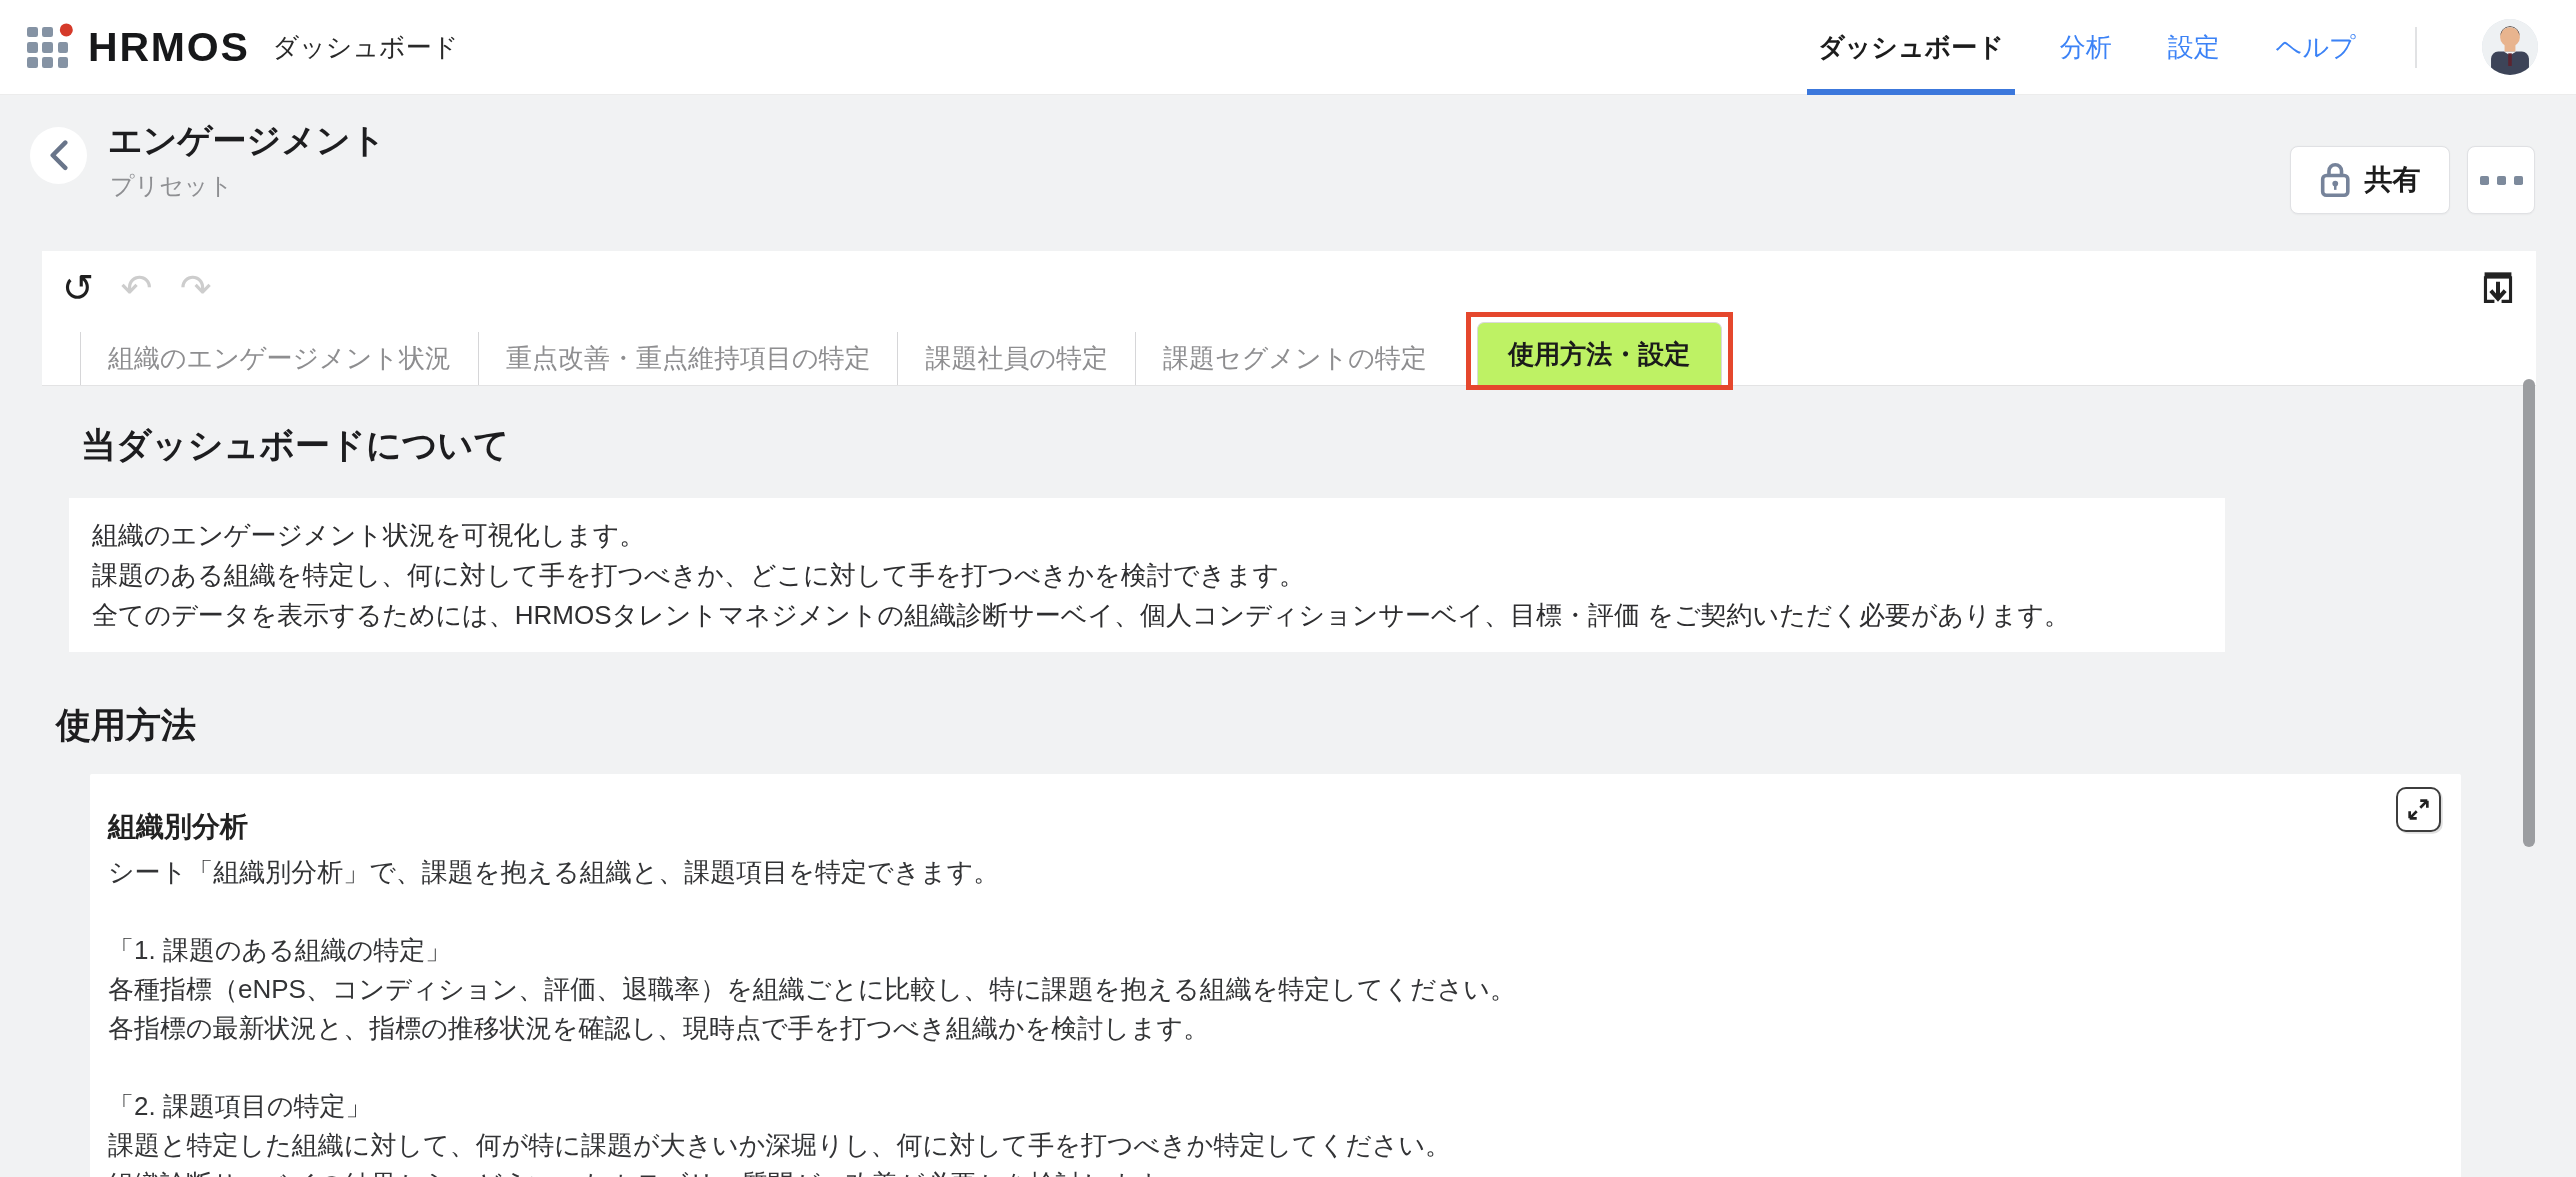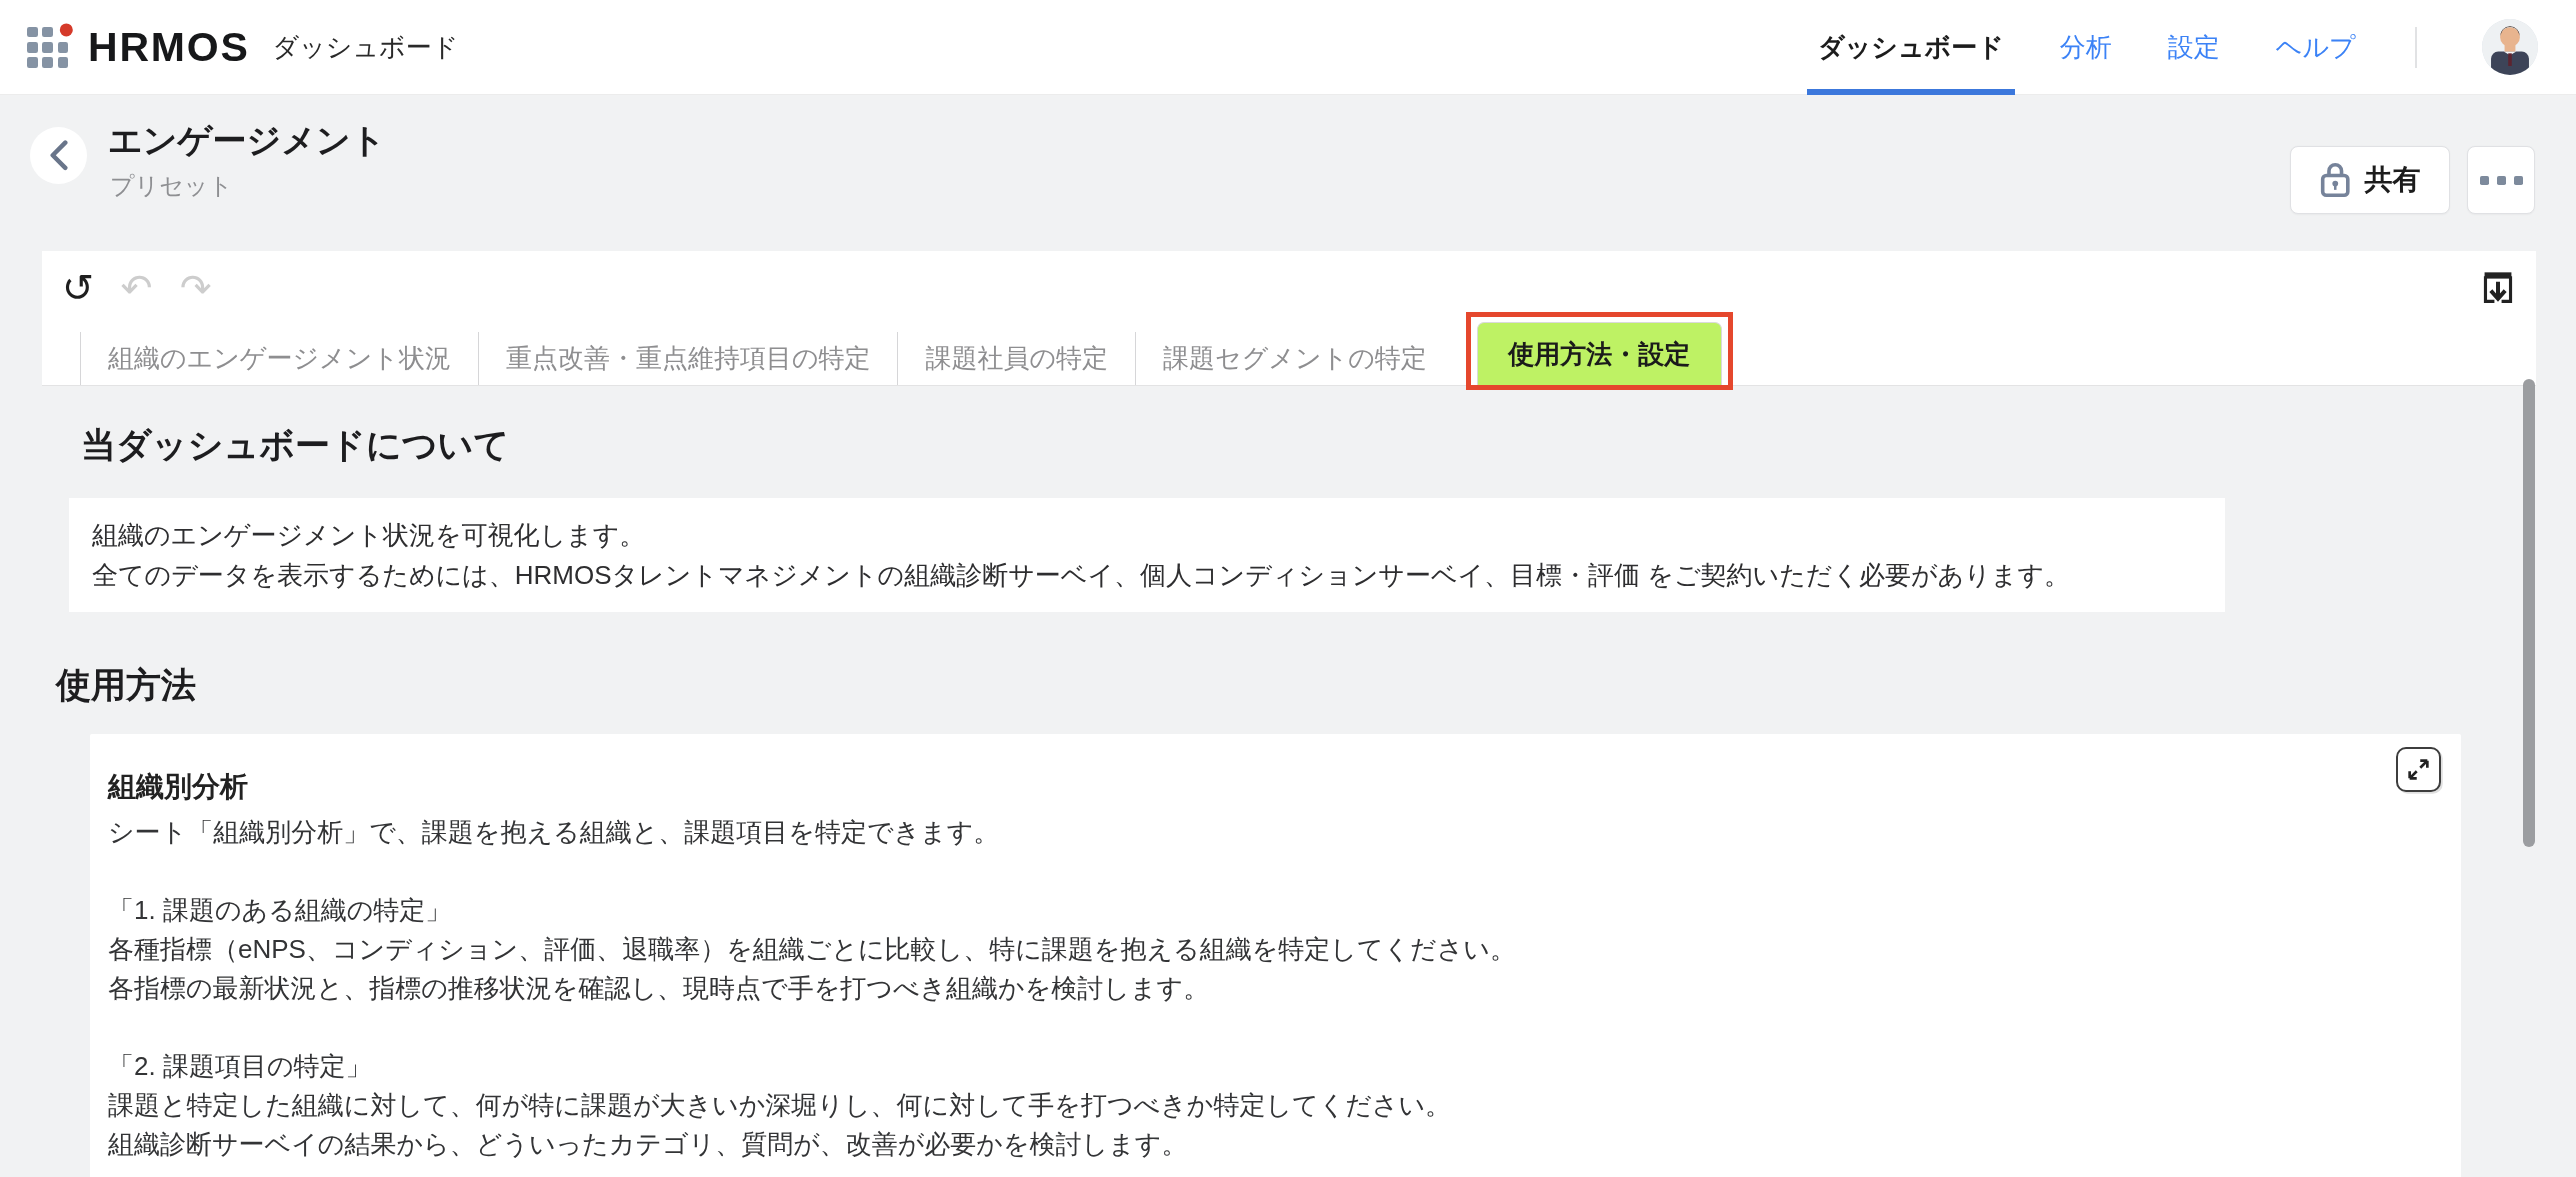--- a/index.html
+++ b/index.html
@@ -211,20 +211,21 @@
       <span class="red-box"></span>
     </span>
   </div>
 </section>
 
 <main class="content">
   <h2 class="h1 about-heading">当ダッシュボードについて</h2>
 
   <div class="about-box">
     <div>組織のエンゲージメント状況を可視化します。</div>
+    <div>課題のある組織を特定し、何に対して手を打つべきか、どこに対して手を打つべきかを検討できます。</div>
     <div>全てのデータを表示するためには、HRMOSタレントマネジメントの組織診断サーベイ、個人コンディションサーベイ、目標・評価 をご契約いただく必要があります。</div>
   </div>
 
   <h2 class="h1 usage-heading">使用方法</h2>
 
   <div class="usage-card">
     <button class="expand-btn">
       <svg width="23" height="23" viewBox="0 0 26 26">
         <path d="M15 11 L23 3 M23 3 h-8 M23 3 v8" stroke="#222" stroke-width="3" fill="none"></path>
         <path d="M11 15 L3 23 M3 23 h8 M3 23 v-8" stroke="#222" stroke-width="3" fill="none"></path>

